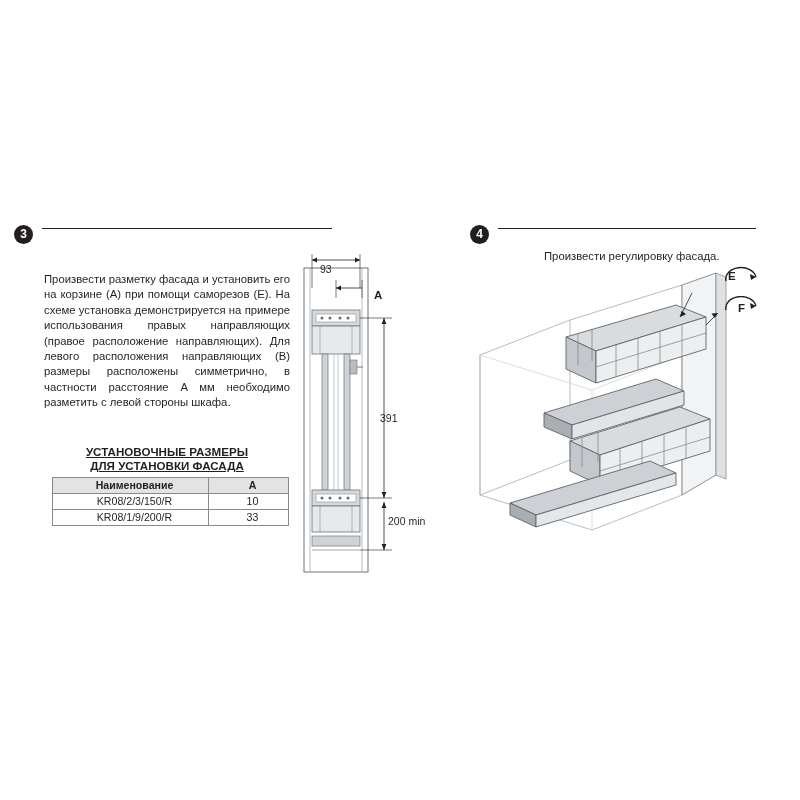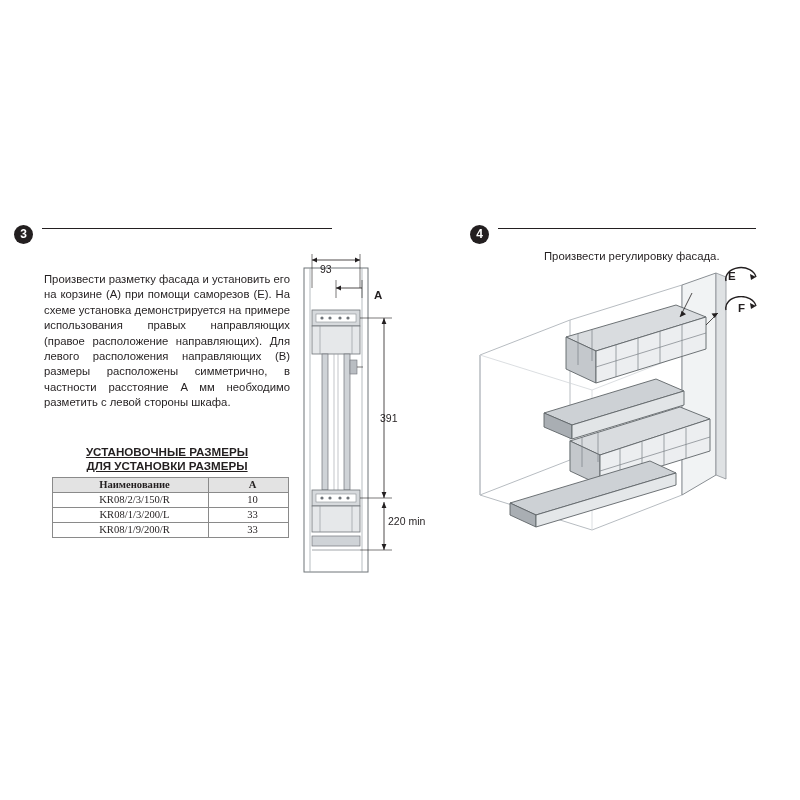--- a/index.html
+++ b/index.html
@@ -61,21 +61,20 @@
     position: absolute;
     border-collapse: collapse;
     font-size: 10.6px;
     color: #231f20;
   }
   table.dims th, table.dims td {
     border: 1px solid #8a8a8a;
     text-align: center;
     padding: 1px 0 2px 8px;
     font-weight: normal;
-    font-family: Liberation Serif, serif;
   }
   table.dims thead th {
     background: #e3e3e3;
     font-weight: bold;
     font-size: 10.6px;
   }
   table.dims col.c1 { width: 156px; }
   table.dims col.c2 { width: 80px; }
 
   
@@ -110,44 +109,40 @@
 
   <div class="step-badge" style="left:14px; top:225px;">3</div>
   <div class="step-rule" style="left:42px; top:228px; width:290px;"></div>
 
   <div class="body-text" style="left:44px; top:243px; width:246px;margin-top:29px;">
     <span>Произвести разметку фасада и установить его на корзине (A) при помощи саморезов (E). На схеме установка демонстрируется на примере использования правых направляющих (правое расположение направляющих). Для левого расположения направляющих (B) размеры расположены симметрично, в частности расстояние A мм необходимо разметить с левой стороны шкафа.</span>
   </div>
 
   <div class="table-title" style="left:44px; top:445px; width:246px;text-decoration:underline;">
     <span>УСТАНОВОЧНЫЕ РАЗМЕРЫ</span><br>
-    <span>ДЛЯ УСТАНОВКИ РАЗМЕРЫ</span>
+    <span>ДЛЯ УСТАНОВКИ ФАСАДА</span>
   </div>
 
   <table class="dims" style="left:52px; top:477px;">
     <colgroup>
         <col class="c1">
         <col class="c2">
       </colgroup>
     <thead>
       <tr>
         <th>Наименование</th>
         <th>A</th>
       </tr>
     </thead>
     <tbody>
       <tr>
         <td>KR08/2/3/150/R</td>
         <td>10</td>
       </tr>
       <tr>
-        <td>KR08/1/3/200/L</td>
-        <td>33</td>
-      </tr>
-      <tr>
         <td>KR08/1/9/200/R</td>
         <td>33</td>
       </tr>
     </tbody>
   </table>
 
   <div class="draw" style="left:300px; top:250px; width:120px; height:330px;">
     <svg width="120" height="330" viewBox="0 0 120 330" xmlns="http://www.w3.org/2000/svg">
 
       <rect x="4" y="18" width="64" height="304" fill="#ffffff" stroke="#6f7479" stroke-width="1"></rect>
@@ -206,21 +201,21 @@
       <line x1="84" y1="252" x2="84" y2="300" stroke="#231f20" stroke-width="0.8"></line>
       <path d="M84,252 l-2.4,6 l4.8,0 z" fill="#231f20"></path>
       <path d="M84,300 l-2.4,-6 l4.8,0 z" fill="#231f20"></path>
       <line x1="60" y1="300" x2="92" y2="300" stroke="#231f20" stroke-width="0.6"></line>
     </svg>
   </div>
 
   <div class="dim-label" style="left:320px; top:263px;">93</div>
   <div class="letter-label" style="left:374px; top:289px;">A</div>
   <div class="dim-label" style="left:380px; top:412px;">391</div>
-  <div class="dim-label" style="left:388px; top:515px;">220 min</div>
+  <div class="dim-label" style="left:388px; top:515px;">200 min</div>
 
   <div class="step-badge" style="left:470px; top:225px;">4</div>
   <div class="step-rule" style="left:498px; top:228px; width:258px;"></div>
 
   <div class="step4-text" style="left:500px; top:250px; width:250px;">Произвести регулировку фасада.</div>
 
   <div class="draw" style="left:470px; top:265px; width:300px; height:300px;">
     <svg width="300" height="300" viewBox="0 0 300 300" xmlns="http://www.w3.org/2000/svg">
 
       <polygon points="10,90 100,55 100,195 10,230" fill="#ffffff" stroke="#b7bcc1" stroke-width="1"></polygon>

